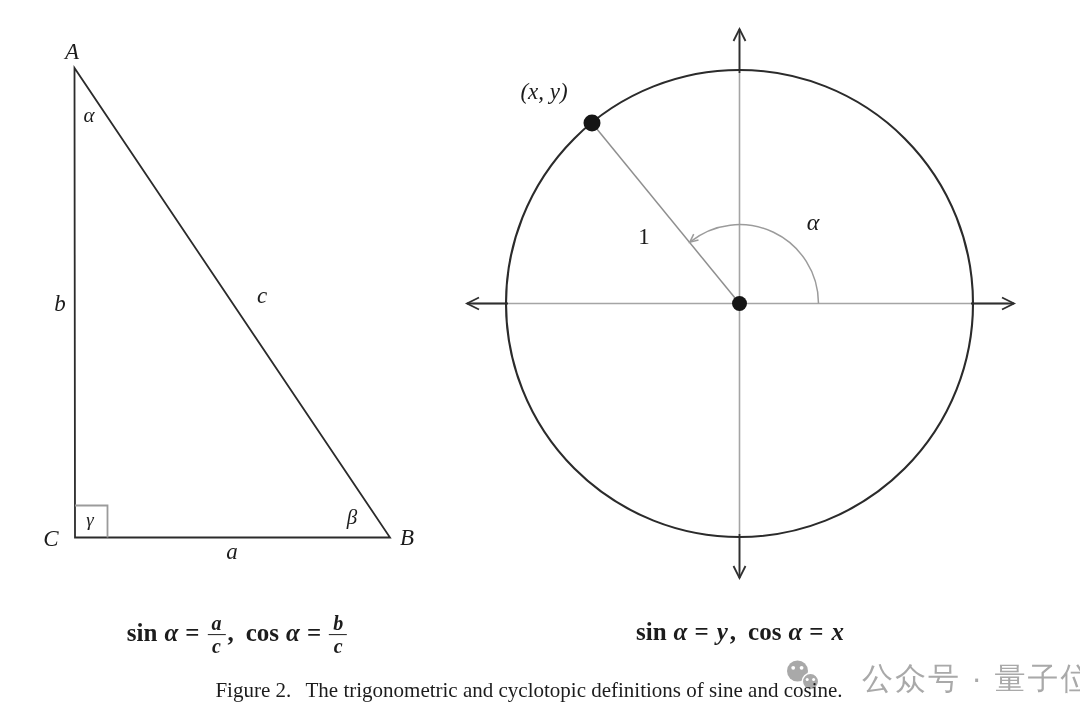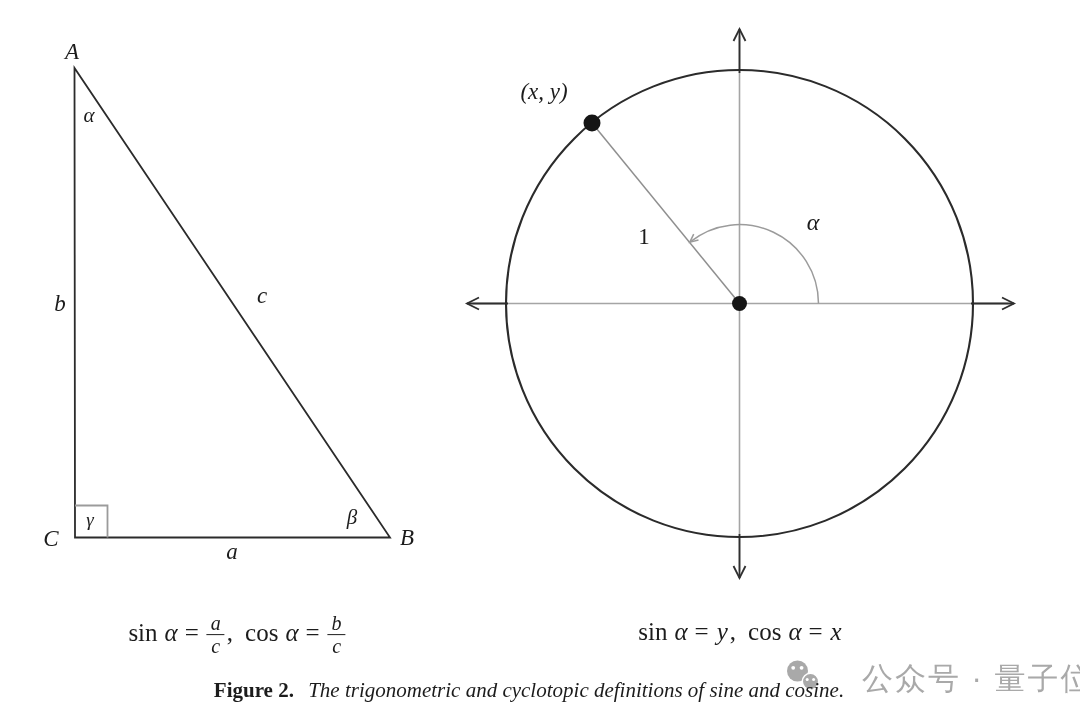--- a/index.html
+++ b/index.html
@@ -22,40 +22,40 @@
   }
   .it{font-style:italic;}
   .sz23{font-size:23px;}
   .sz21{font-size:21px;}
   .sz19{font-size:19px;}
   .sz24{font-size:24px;}
   .formula{
     position:absolute;
     transform:translate(-50%,-50%);
     display:flex;align-items:center;
-    font-size:25px;z-index:1;white-space:nowrap;
+    font-size:25px;z-index:1;white-space:nowrap;font-weight:bold;
   }
   .formula .fn{margin-right:7px;}
   .formula .var{font-style:italic;margin-right:7px;}
   .formula .op{margin-right:8px;}
   .formula .sep{margin:0 12px 0 2px;}
   .frac{
     display:inline-flex;flex-direction:column;align-items:center;
     font-size:20px;line-height:1.02;font-style:italic;
     transform:translateY(2px);
   }
   .frac .num{border-bottom:1.6px solid #1c1c1c;padding:0 4px 1px 4px;}
   .frac .den{padding-top:1px;}
   .caption{
     position:absolute;left:529px;top:690px;
     transform:translate(-50%,-50%);
     font-size:21px;z-index:1;white-space:nowrap;
   }
-  .caption .cap-label{font-weight:bold;}
-  .caption .cap-text{margin-left:9px;font-style:italic;}
+  .caption .cap-label{font-weight:normal;}
+  .caption .cap-text{margin-left:9px;}
   .watermark-text{
     position:absolute;left:862px;top:679px;
     transform:translateY(-50%);
     font-size:31px;letter-spacing:2px;
     color:#a9a9a9;z-index:2;white-space:nowrap;
     font-family:"Liberation Sans","DejaVu Sans",sans-serif;
   }
 </style>
 </head>
 <body>

